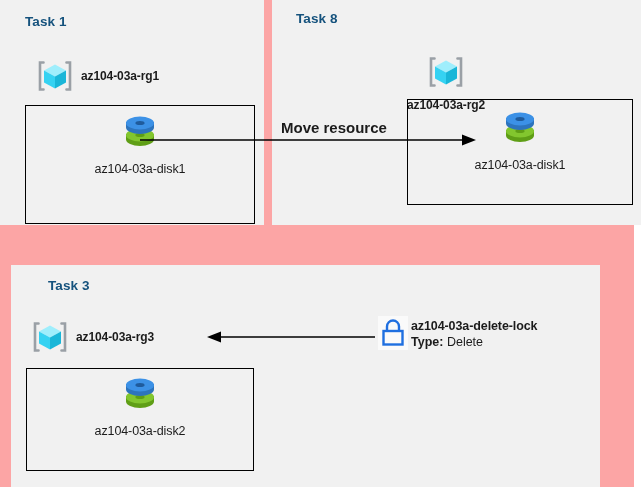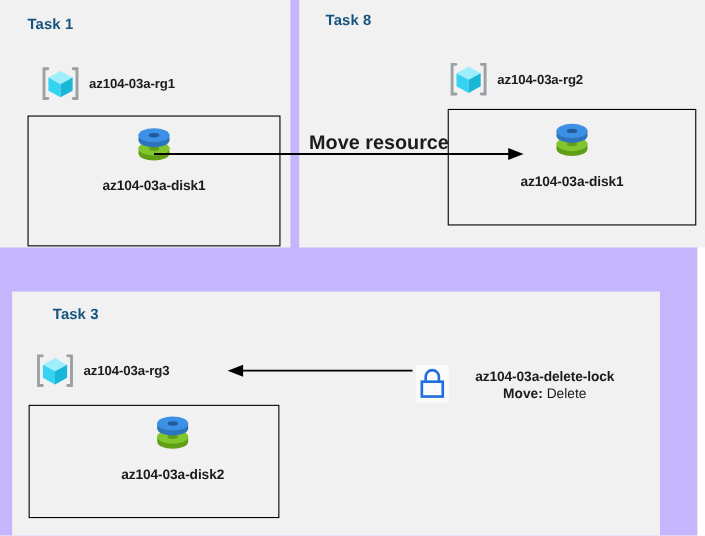--- a/index.html
+++ b/index.html
@@ -12,21 +12,21 @@
     height: 487px;
     position: relative;
     font-family: "Liberation Sans", sans-serif;
     overflow: hidden;
   }
   .canvas {
     position: absolute;
     left: 0; top: 0;
     width: 634px;
     height: 487px;
-    background: #c4b5fd;
+    background: #fca5a5;
   }
   
   .panel {
     position: absolute;
     background: #f1f1f1;
   }
   #panel-task1 { left: 0px;   top: 0px;   width: 264px; height: 225px; }
   #panel-task2 { left: 272px; top: 0px;   width: 369px; height: 225px; }
   #panel-task3 { left: 11px;  top: 265px; width: 589px; height: 222px; }
 
@@ -67,57 +67,56 @@
     flex: 0 0 38px;
     display: block;
   }
   .rg-label {
     font-size: 12px;
     font-weight: bold;
     color: #1b1b1b;
     letter-spacing: -0.1px;
   }
   #rg-node-1 { left: 36px;  top: 57px; }
-  #rg-node-2 { left: 407px; top: 53px; }
+  #rg-node-2 { left: 407px; top: 53px; flex-direction: column; }
   #rg-node-3 { left: 31px;  top: 318px; }
 
   
   .disk-node {
     position: absolute;
     width: 160px;
     text-align: center;
   }
   .disk-icon {
     width: 44px;
     height: 46px;
     display: block;
     margin: 0 auto;
   }
   .disk-label {
     font-size: 12.5px;
-    font-weight: bold;
+    font-weight: normal;
     color: #1b1b1b;
     margin-top: 4px;
     letter-spacing: -0.1px;
     white-space: nowrap;
   }
   #disk-node-1 { left: 60px;  top: 112px; }
   #disk-node-2 { left: 440px; top: 108px; }
-  #disk-node-3 { left: 77px;  top: 374px; }
+  #disk-node-3 { left: 60px;  top: 374px; }
 
   
   #lock-node {
     position: absolute;
     left: 378px;
-    top: 332px;
+    top: 316px;
     display: flex;
     align-items: flex-start;
-    gap: 24px;
-    white-space: nowrap;
-    text-align: center;
+    gap: 3px;
+    white-space: nowrap;
   }
   .lock-icon {
     width: 30px;
     height: 34px;
     flex: 0 0 30px;
     display: block;
     background: #fafafa;
   }
   .lock-text { padding-top: 2px; }
   .lock-name {
@@ -137,21 +136,21 @@
   
   .arrow-svg {
     position: absolute;
     overflow: visible;
   }
   #arrow-move  { left: 140px; top: 128px; width: 340px; height: 24px; }
   #arrow-lock  { left: 205px; top: 326px; width: 170px; height: 22px; }
 
   .arrow-caption {
     position: absolute;
-    font-size: 18px;
+    font-size: 15px;
     font-weight: bold;
     color: #1b1b1b;
     white-space: nowrap;
   }
   #caption-move { left: 281px; top: 119px; }
 </style>
 </head>
 <body>
 
 <div class="canvas">
@@ -272,19 +271,19 @@
   <div id="lock-node">
     <span>
       <svg class="lock-icon" viewBox="0 0 30 34" xmlns="http://www.w3.org/2000/svg">
         <path d="M9 15 L9 10.5 A6 6 0 0 1 21 10.5 L21 15" fill="none" stroke="#1f6fe0" stroke-width="2.4"></path>
         <rect x="5.5" y="15" width="19" height="13.5" fill="none" stroke="#1f6fe0" stroke-width="2.4"></rect>
       </svg>
     </span>
     <div class="lock-text">
       <div class="lock-name">az104-03a-delete-lock</div>
       <div class="lock-type">
-        <b>Move:</b>
+        <b>Type:</b>
         <span>Delete</span>
       </div>
     </div>
   </div>
 
 </div>
 
 </body></html>

